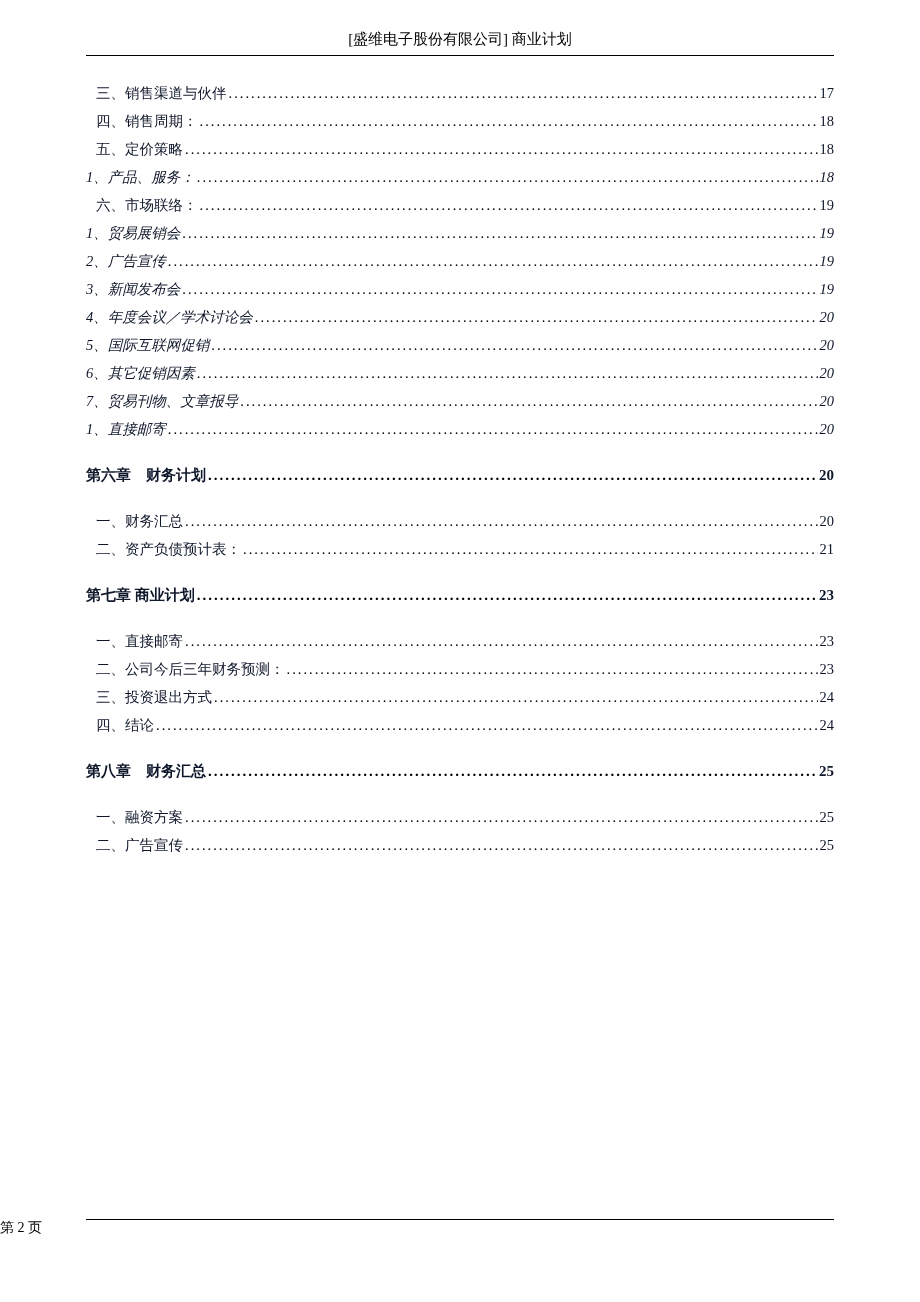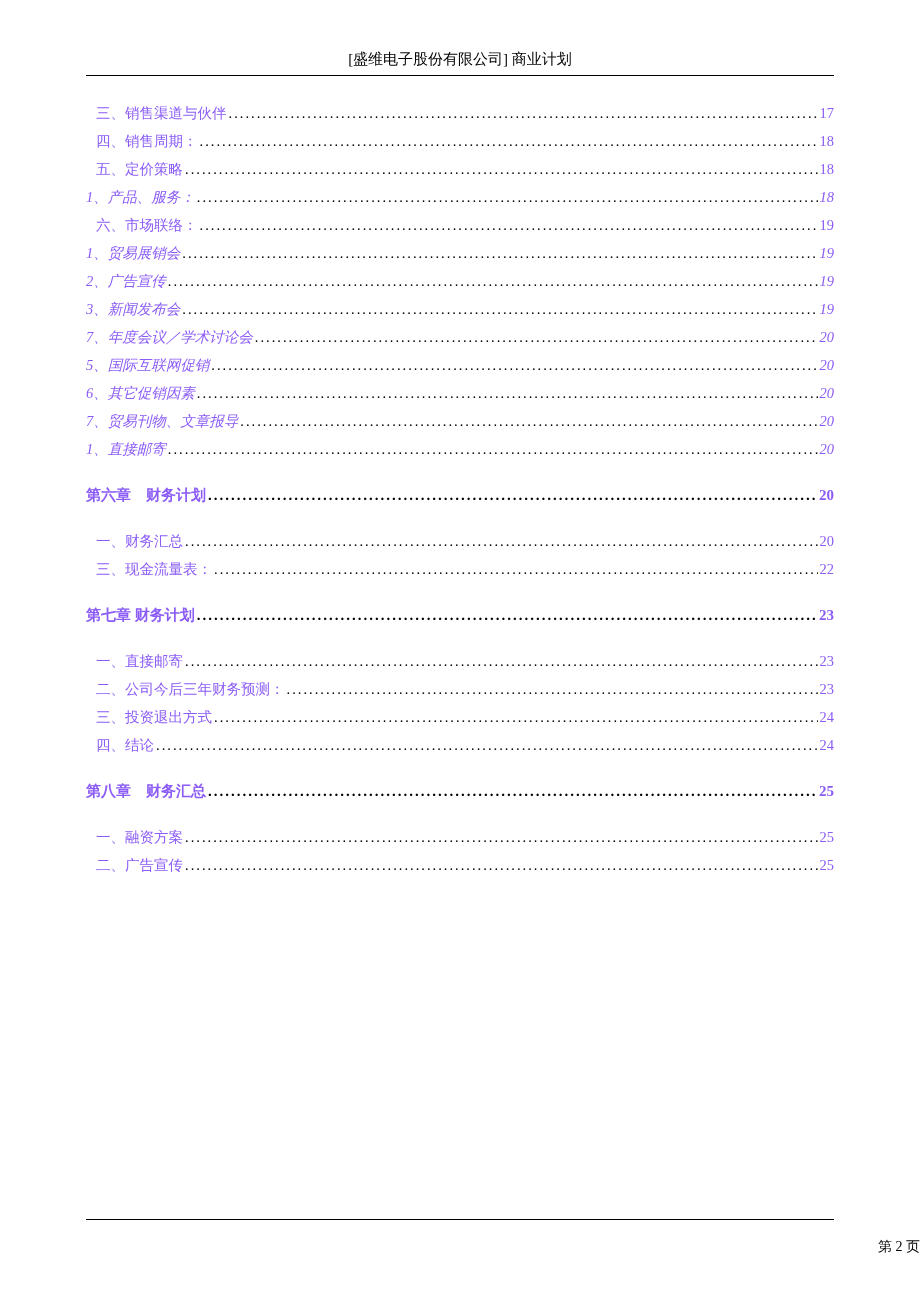--- a/index.html
+++ b/index.html
@@ -4,35 +4,35 @@
   <style>
     * { margin: 0; padding: 0; box-sizing: border-box; }
     body {
       width: 920px;
       height: 1302px;
       background: #fff;
       font-family: "SimSun", "宋体", serif;
       position: relative;
     }
     .page {
-      padding: 50px 86px 0 86px;
+      padding: 30px 86px 0 86px;
     }
     .header {
       text-align: center;
       font-size: 15px;
       color: #000;
       padding-bottom: 6px;
     }
     .header-line {
       border-bottom: 1px solid #000;
       margin-bottom: 28px;
     }
     .toc {
       font-size: 14.5px;
-      color: #8b5cf6;
+      color: #0f172a;
     }
     .toc-line {
       display: flex;
       align-items: baseline;
       white-space: nowrap;
       overflow: hidden;
     }
     .toc-label { flex-shrink: 0; }
     .toc-dots {
       flex: 1;
@@ -61,24 +61,24 @@
     .level-1 {
       margin-left: 0;
       margin-bottom: 9px;
       font-size: 15px;
       font-weight: bold;
     }
     .section-gap-top { margin-top: 27px; }
     .section-gap-bottom { margin-bottom: 18px; }
     .footer {
       position: absolute;
-      bottom: 46px;
+      bottom: 65px;
       left: 0;
       width: 100%;
-      text-align: right;
+      text-align: left;
       font-size: 14px;
       margin-top: 6px;
     }
     .footer-line {
       position: absolute;
       bottom: 82px;
       left: 86px;
       right: 86px;
       border-top: 1px solid #000;
     }
@@ -124,21 +124,21 @@
         <span class="toc-label">2、广告宣传</span>
         <span class="toc-dots"></span>
         <span class="toc-page">19</span>
       </div>
       <div class="toc-line level-3">
         <span class="toc-label">3、新闻发布会</span>
         <span class="toc-dots"></span>
         <span class="toc-page">19</span>
       </div>
       <div class="toc-line level-3">
-        <span class="toc-label">7、年度会议／学术讨论会</span>
+        <span class="toc-label">4、年度会议／学术讨论会</span>
         <span class="toc-dots"></span>
         <span class="toc-page">20</span>
       </div>
       <div class="toc-line level-3">
         <span class="toc-label">5、国际互联网促销</span>
         <span class="toc-dots"></span>
         <span class="toc-page">20</span>
       </div>
       <div class="toc-line level-3">
         <span class="toc-label">6、其它促销因素</span>
@@ -159,26 +159,26 @@
         <span class="toc-label">第六章 财务计划</span>
         <span class="toc-dots"></span>
         <span class="toc-page">20</span>
       </div>
       <div class="toc-line level-2 section-gap-top">
         <span class="toc-label">一、财务汇总</span>
         <span class="toc-dots"></span>
         <span class="toc-page">20</span>
       </div>
       <div class="toc-line level-2">
-        <span class="toc-label">三、现金流量表：</span>
-        <span class="toc-dots"></span>
-        <span class="toc-page">22</span>
+        <span class="toc-label">二、资产负债预计表：</span>
+        <span class="toc-dots"></span>
+        <span class="toc-page">21</span>
       </div>
       <div class="toc-line level-1 section-gap-top section-gap-bottom">
-        <span class="toc-label">第七章 财务计划</span>
+        <span class="toc-label">第七章 商业计划</span>
         <span class="toc-dots"></span>
         <span class="toc-page">23</span>
       </div>
       <div class="toc-line level-2 section-gap-top">
         <span class="toc-label">一、直接邮寄</span>
         <span class="toc-dots"></span>
         <span class="toc-page">23</span>
       </div>
       <div class="toc-line level-2">
         <span class="toc-label">二、公司今后三年财务预测：</span>

